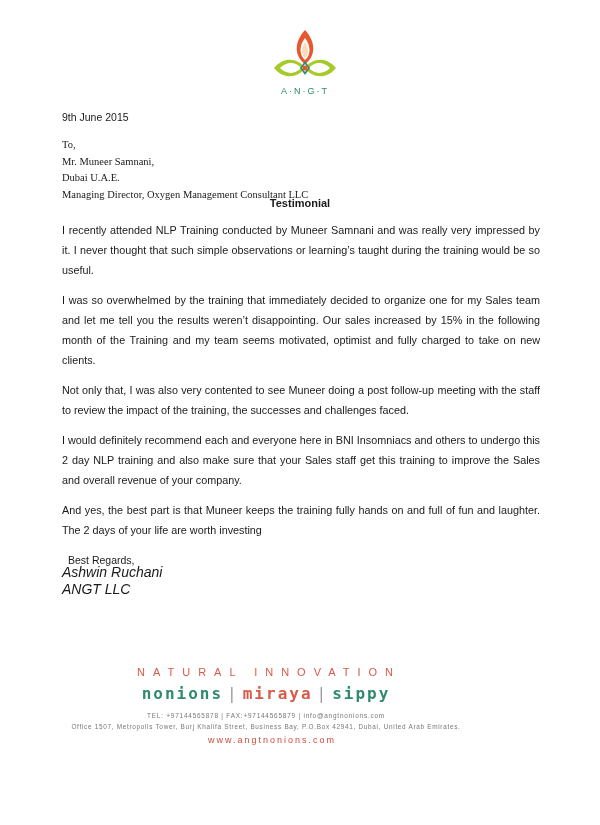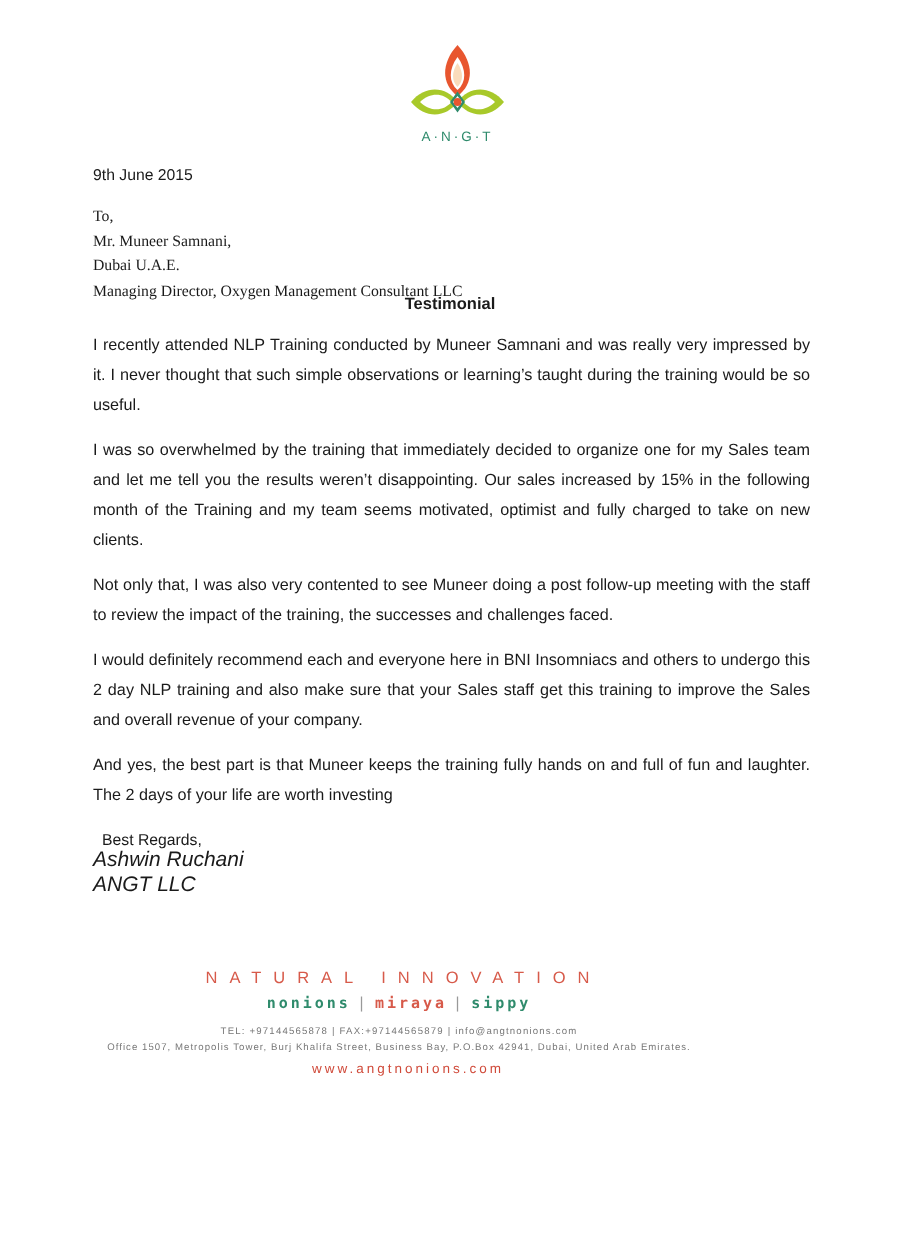--- a/index.html
+++ b/index.html
@@ -87,32 +87,32 @@
       left: 62px;
       top: 564px;
       font-size: 14px;
       line-height: 16.5px;
       font-style: italic;
     }
     .footer {
       position: absolute;
       left: 0;
       width: 532px;
-      top: 646px;
+      top: 666px;
       text-align: center;
     }
     .tagline {
       font-size: 11px;
       letter-spacing: 8px;
       color: #d75a4a;
       margin-left: 6px;
     }
     .brands {
       margin-top: 6px;
-      font-size: 10px;
+      font-size: 16px;
       font-weight: bold;
       letter-spacing: 2px;
       font-family: "DejaVu Sans Mono", "Liberation Mono", monospace;
     }
     .brand-nonions { color: #2f8b6c; }
     .brand-miraya { color: #d75a4a; }
     .brand-sippy { color: #2f8b6c; }
     .sep { color: #999; margin: 0 4px; font-weight: normal; }
     .contact {
       margin-top: 9px;

